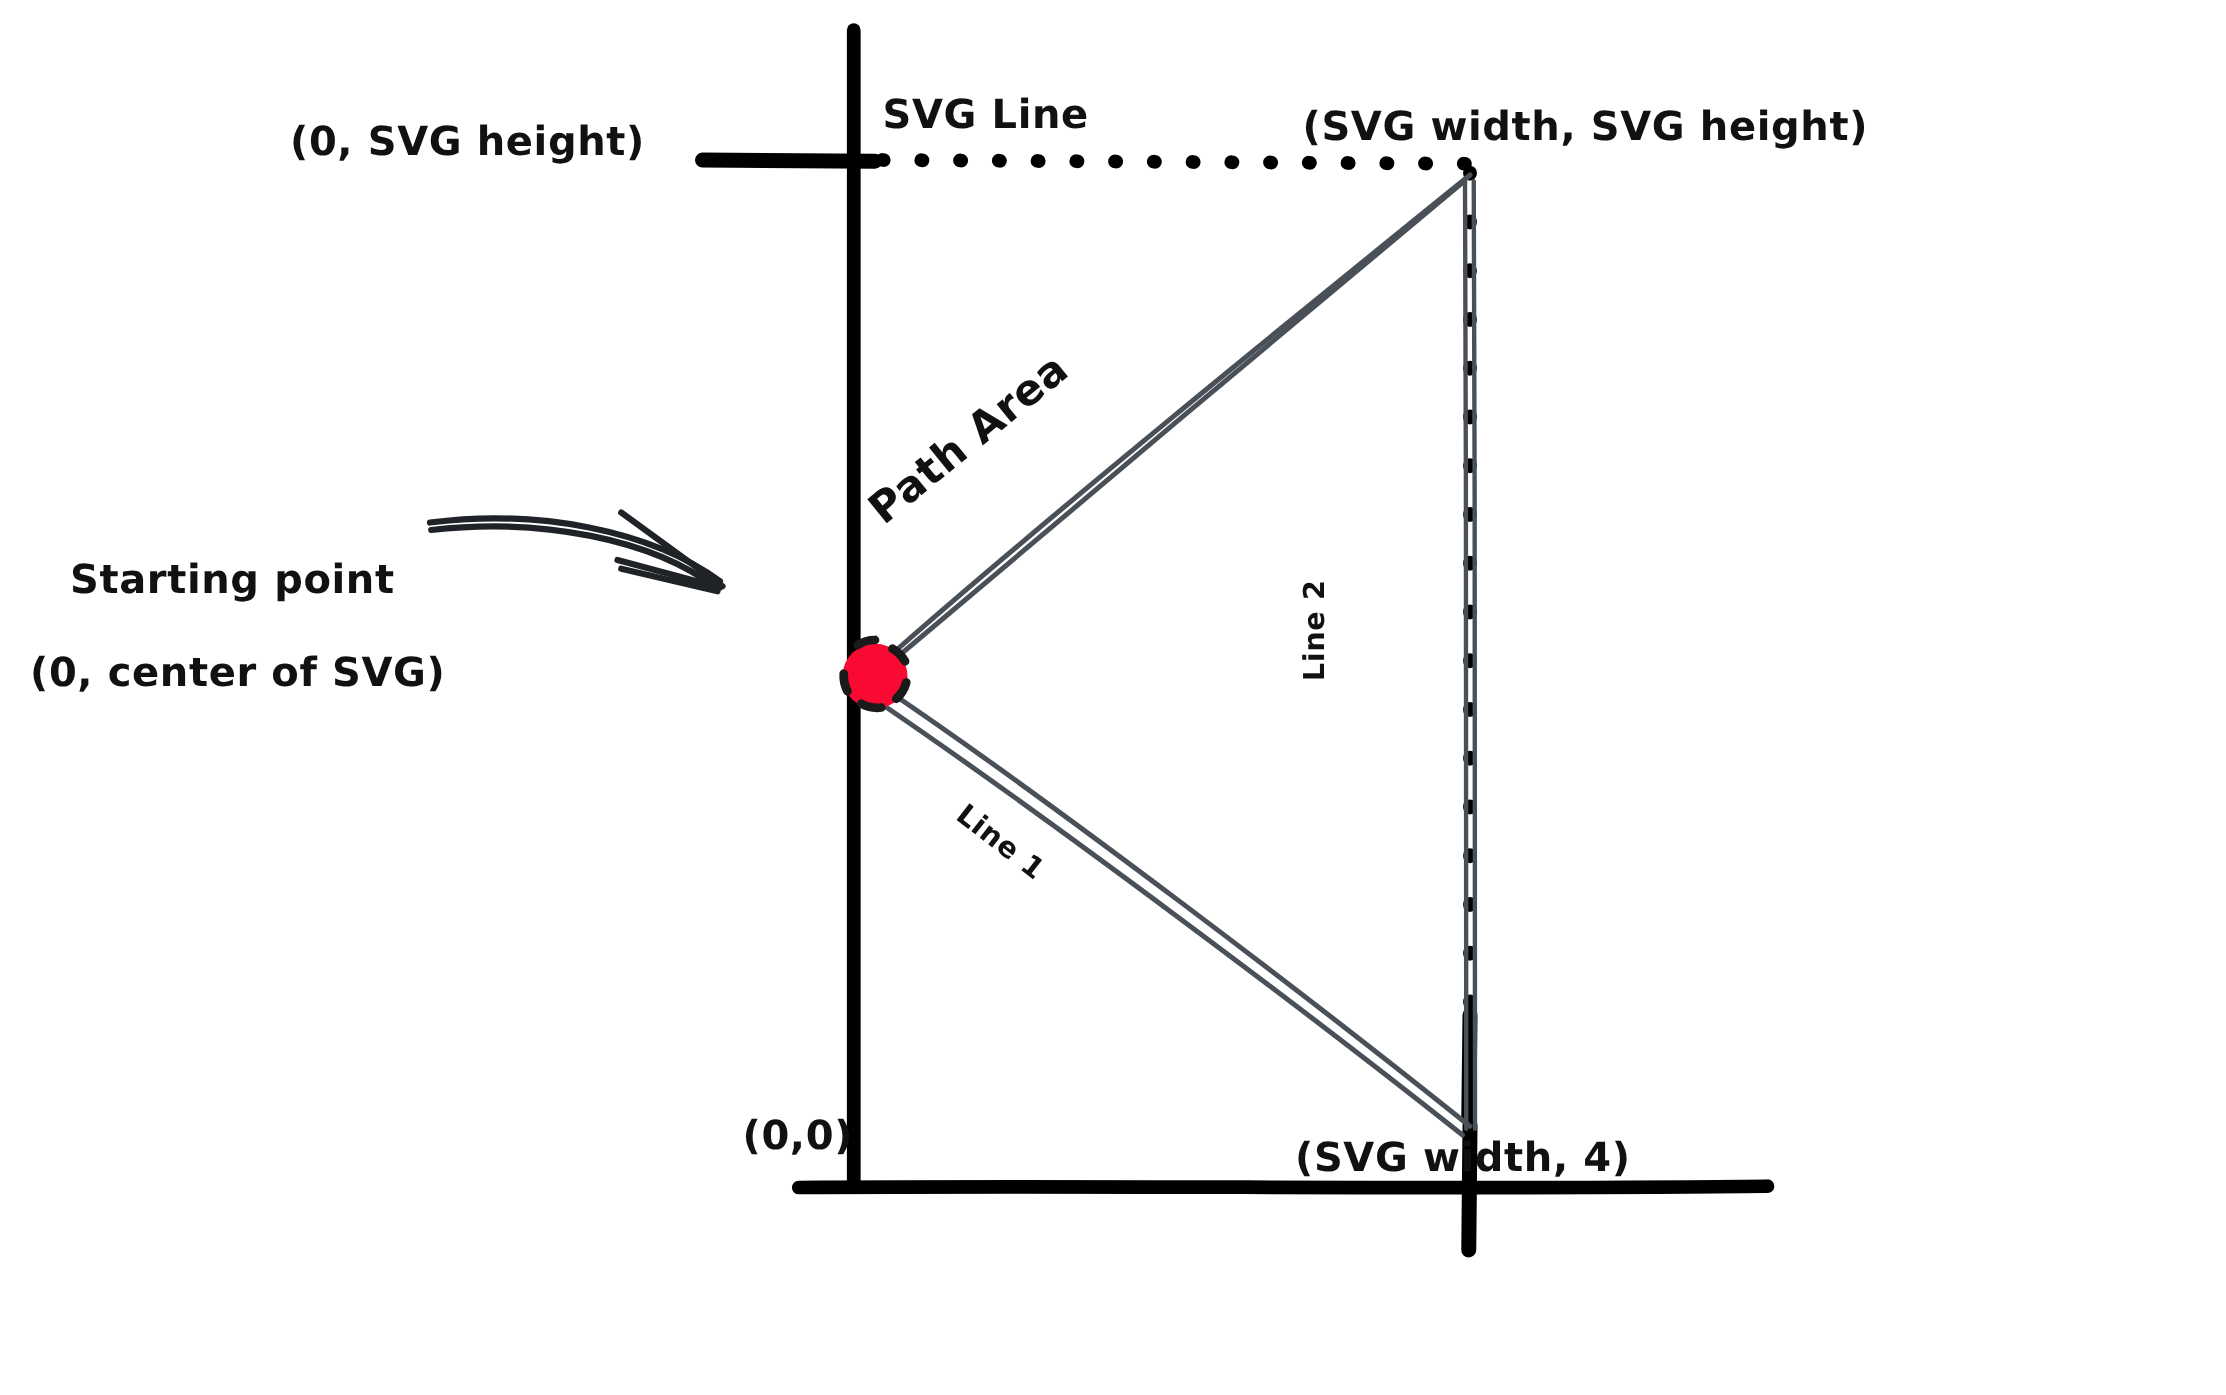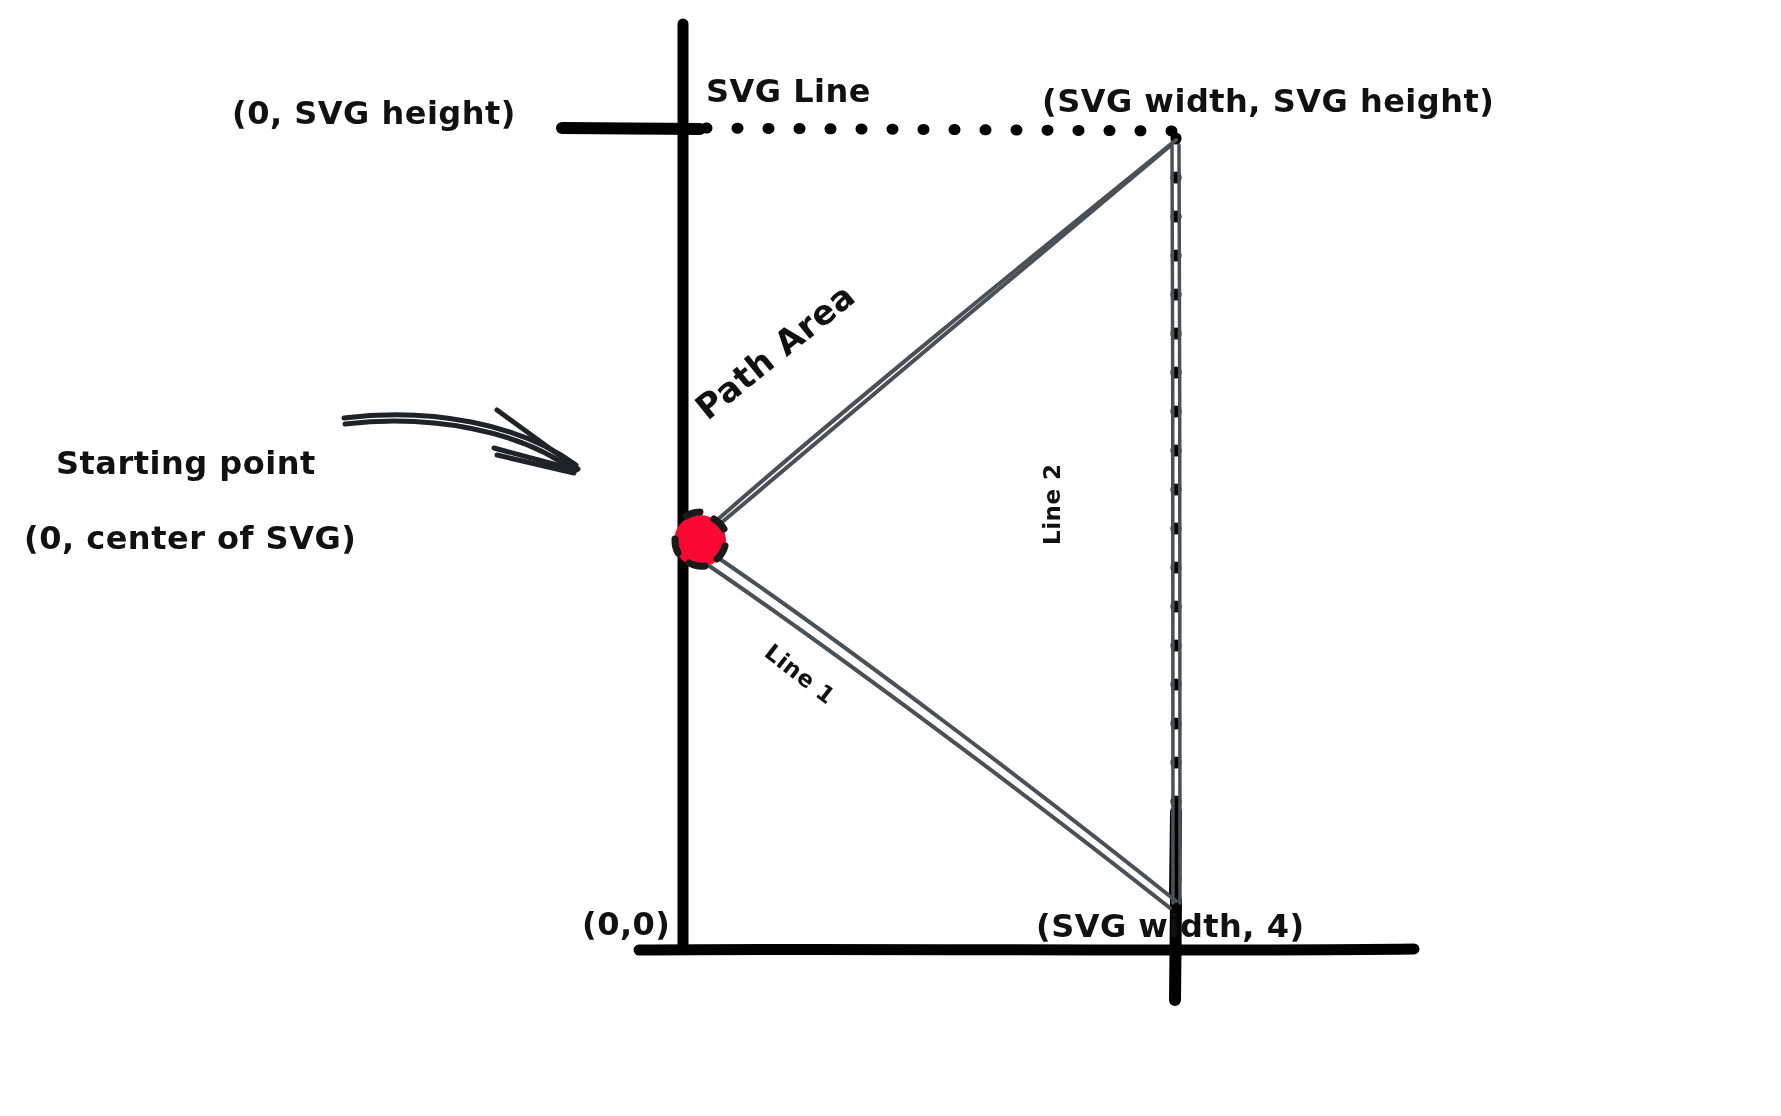--- a/index.html
+++ b/index.html
@@ -88,17 +88,17 @@
   <div class="lbl big" style="left:1042px;top:82px;">(SVG width, SVG height)</div>
 
   <div class="lbl big" style="left:24px;top:519px;">(0, center of SVG)</div>
 
   <div class="lbl mid" style="left:700px;top:392px;transform:rotate(-39deg);transform-origin:left center;">Path Area</div>
 
   <div class="lbl sml" style="left:768px;top:636px;transform:rotate(38deg);transform-origin:left center;">Line 1</div>
 
   <div class="lbl sml" style="left:1052px;top:532px;transform:rotate(-90deg);transform-origin:left center;">Line 2</div>
 
-  <div class="lbl big" style="left:582px;top:889px;margin-top:16px;">(0,0)</div>
+  <div class="lbl big" style="left:594px;top:889px;">(0,0)</div>
 
   <div class="lbl big" style="left:1036px;top:907px;">(SVG width, 4)</div>
 
 </div>
 
 </body></html>

